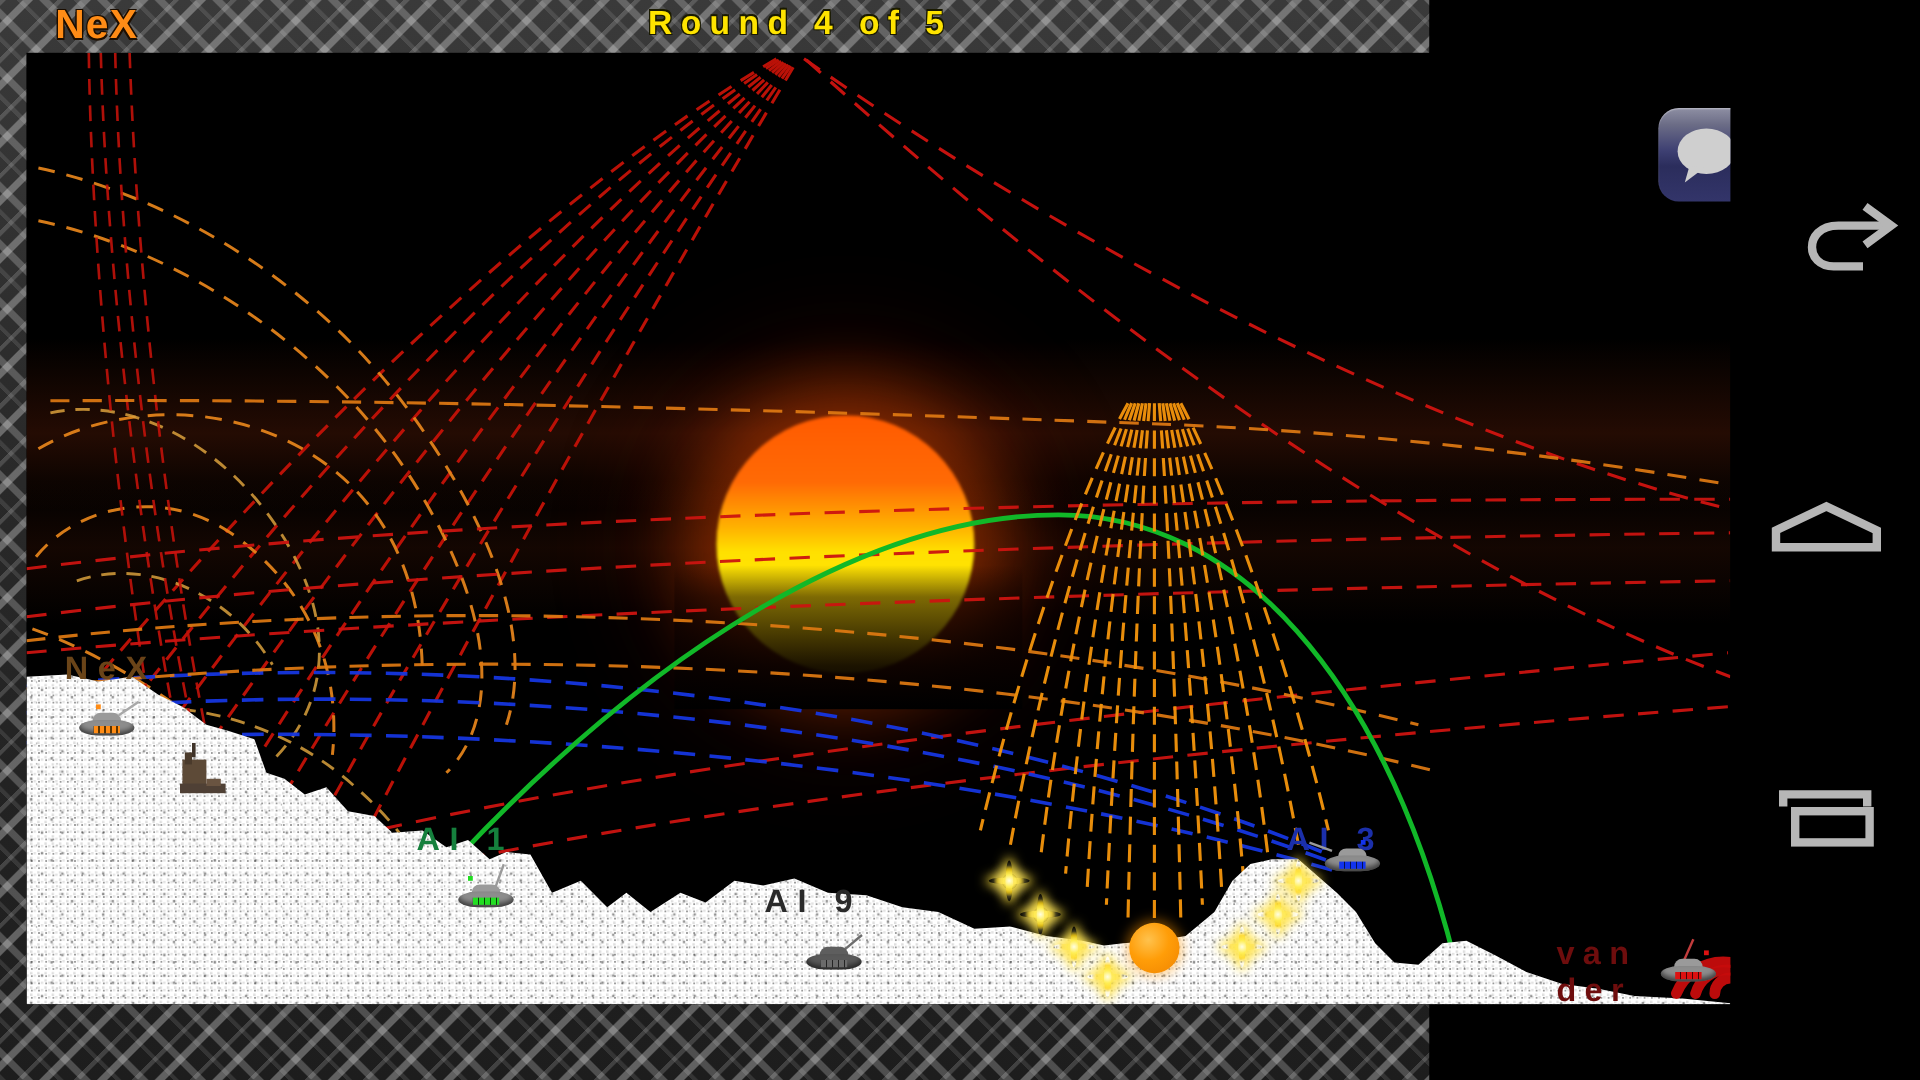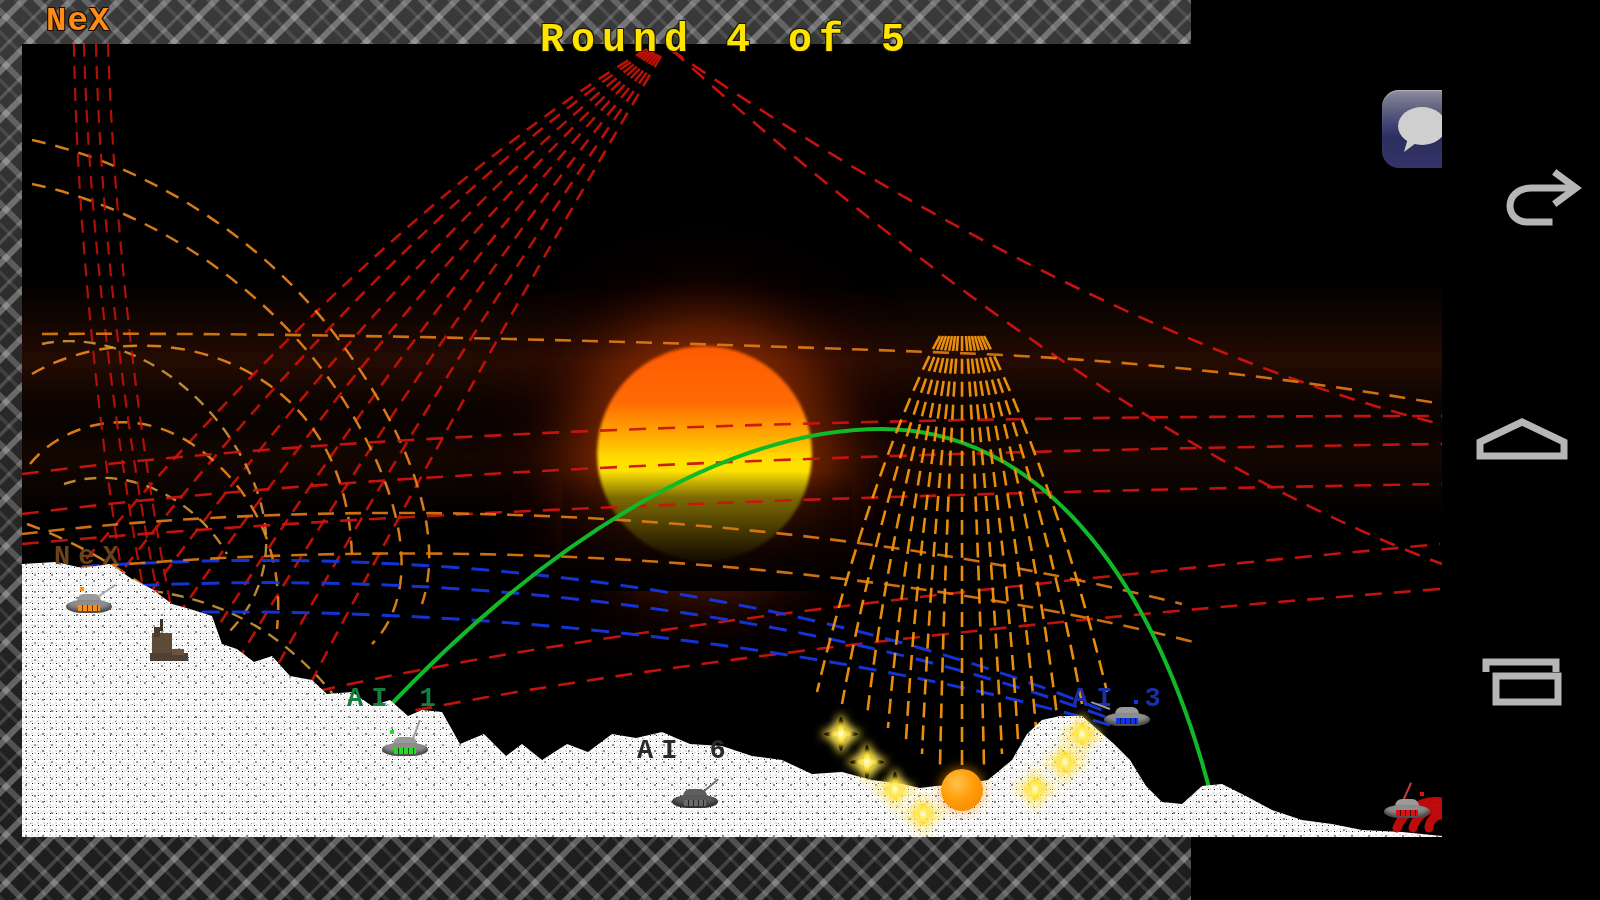--- a/index.html
+++ b/index.html
@@ -17,35 +17,34 @@
         rgba(255,255,255,.16) 0px, rgba(255,255,255,.16) 3px,
         rgba(255,255,255,0) 4px, rgba(255,255,255,0) 13px,
         rgba(255,255,255,.30) 14px, rgba(255,255,255,.30) 19px,
         rgba(255,255,255,0) 20px, rgba(255,255,255,0) 34px),
       repeating-linear-gradient(45deg,
         rgba(255,255,255,.10) 0px, rgba(255,255,255,.10) 3px,
         rgba(255,255,255,0) 4px, rgba(255,255,255,0) 13px,
         rgba(255,255,255,.22) 14px, rgba(255,255,255,.22) 19px,
         rgba(255,255,255,0) 20px, rgba(255,255,255,0) 34px),
       linear-gradient(180deg,#3a3a3a 0%,#2a2a2a 40%,#1d1d1d 100%);
-    font-family: Liberation Mono, monospace;
   }
 
   
   .hud{ position:absolute; left:0; top:0; width:1444px; height:45px; z-index:40; }
   #player-name{
     position:absolute; left:46px; top:2px;
     font-size:34px; font-weight:bold; color:#FF8C16;
     letter-spacing:1px;
     text-shadow:0 0 1px #000,1px 1px 0 #201000,-1px -1px 0 #201000,
                 1px -1px 0 #201000,-1px 1px 0 #201000;
   }
   #round-label{
-    position:absolute; left:540px; top:18px;
-    font-size:40px; font-weight:bold; color:#FFE400;
+    position:absolute; left:540px; top:3px;
+    font-size:28px; font-weight:bold; color:#FFE400;
     letter-spacing:7px;
     text-shadow:1px 1px 0 #1a1a00,-1px -1px 0 #1a1a00,
                 1px -1px 0 #1a1a00,-1px 1px 0 #1a1a00;
   }
 
   
   #viewport{
     position:absolute; left:22px; top:44px; width:1420px; height:793px;
     overflow:hidden; background:#000;
   }
@@ -281,22 +280,23 @@
                L590,690 L614,694 L640,688 L668,700 L700,702 L730,712 L760,716
                L790,730 L820,728 L850,736 L880,740 L898,744 L914,742 L942,740
                L966,736 L990,716 L1005,690 L1020,676 L1038,672 L1060,672
                L1076,686 L1092,700 L1108,716 L1124,742 L1140,758 L1160,760
                L1180,742 L1200,740 L1224,752 L1250,766 L1280,776 L1310,780
                L1340,786 L1380,788 L1420,792 L1420,793 L0,793 Z" fill="url(#snow2)" opacity=".5"></path>
     </svg>
 
     <div id="tag-nex" class="tag">NeX</div>
     <div id="tag-ai1" class="tag">AI 1</div>
-    <div id="tag-ai3" class="tag">AI 6</div>
+    <div id="tag-ai3" class="tag">AI 9</div>
     <div id="tag-ai2" class="tag">AI 3</div>
+    <div id="tag-vand" class="tag">van der</div>
 
     <div class="tank" style="left:44px;top:547px;width:52px;height:22px">
       <div class="barrel" style="left:33px;bottom:16px;transform:rotate(-34deg)"></div>
       <div class="turret"></div>
       <div class="hull"></div>
       <div class="bar" style="background:repeating-linear-gradient(90deg,#FF8C16 0 4px,#5a3300 4px 5px)"></div>
       <div class="pip" style="left:14px;bottom:22px;background:#FF8C16"></div>
     </div>
 
     <div class="tank" style="left:360px;top:690px;width:52px;height:22px">

